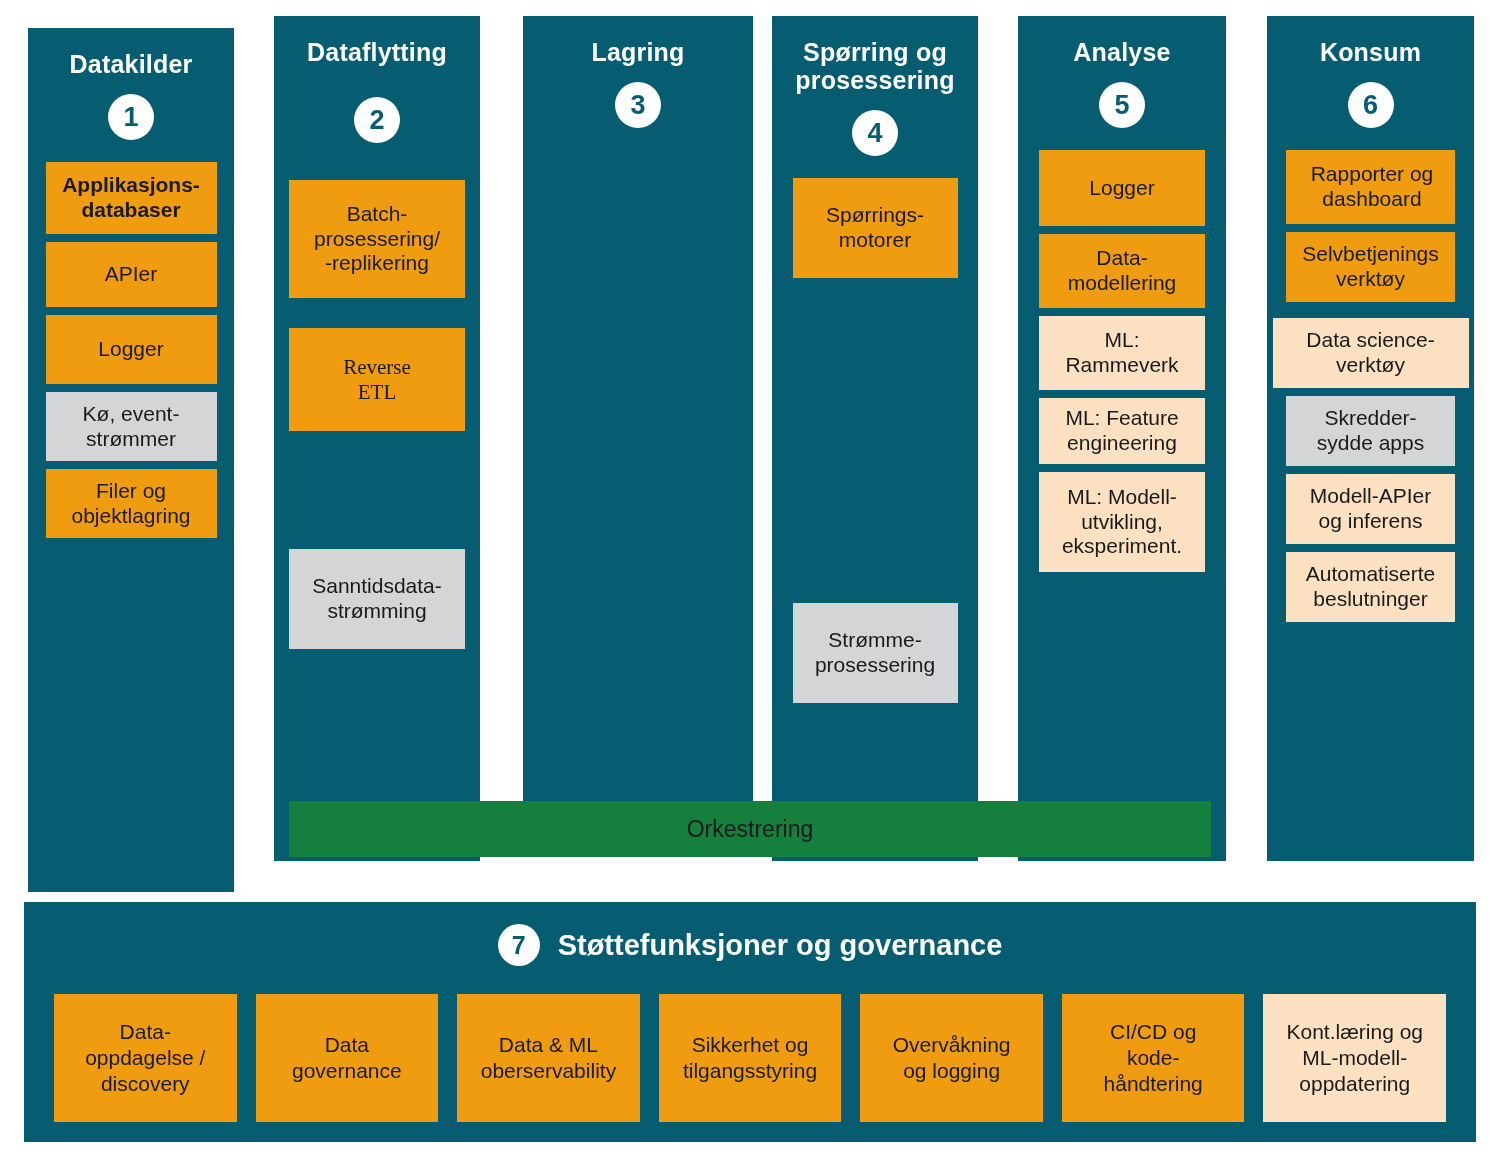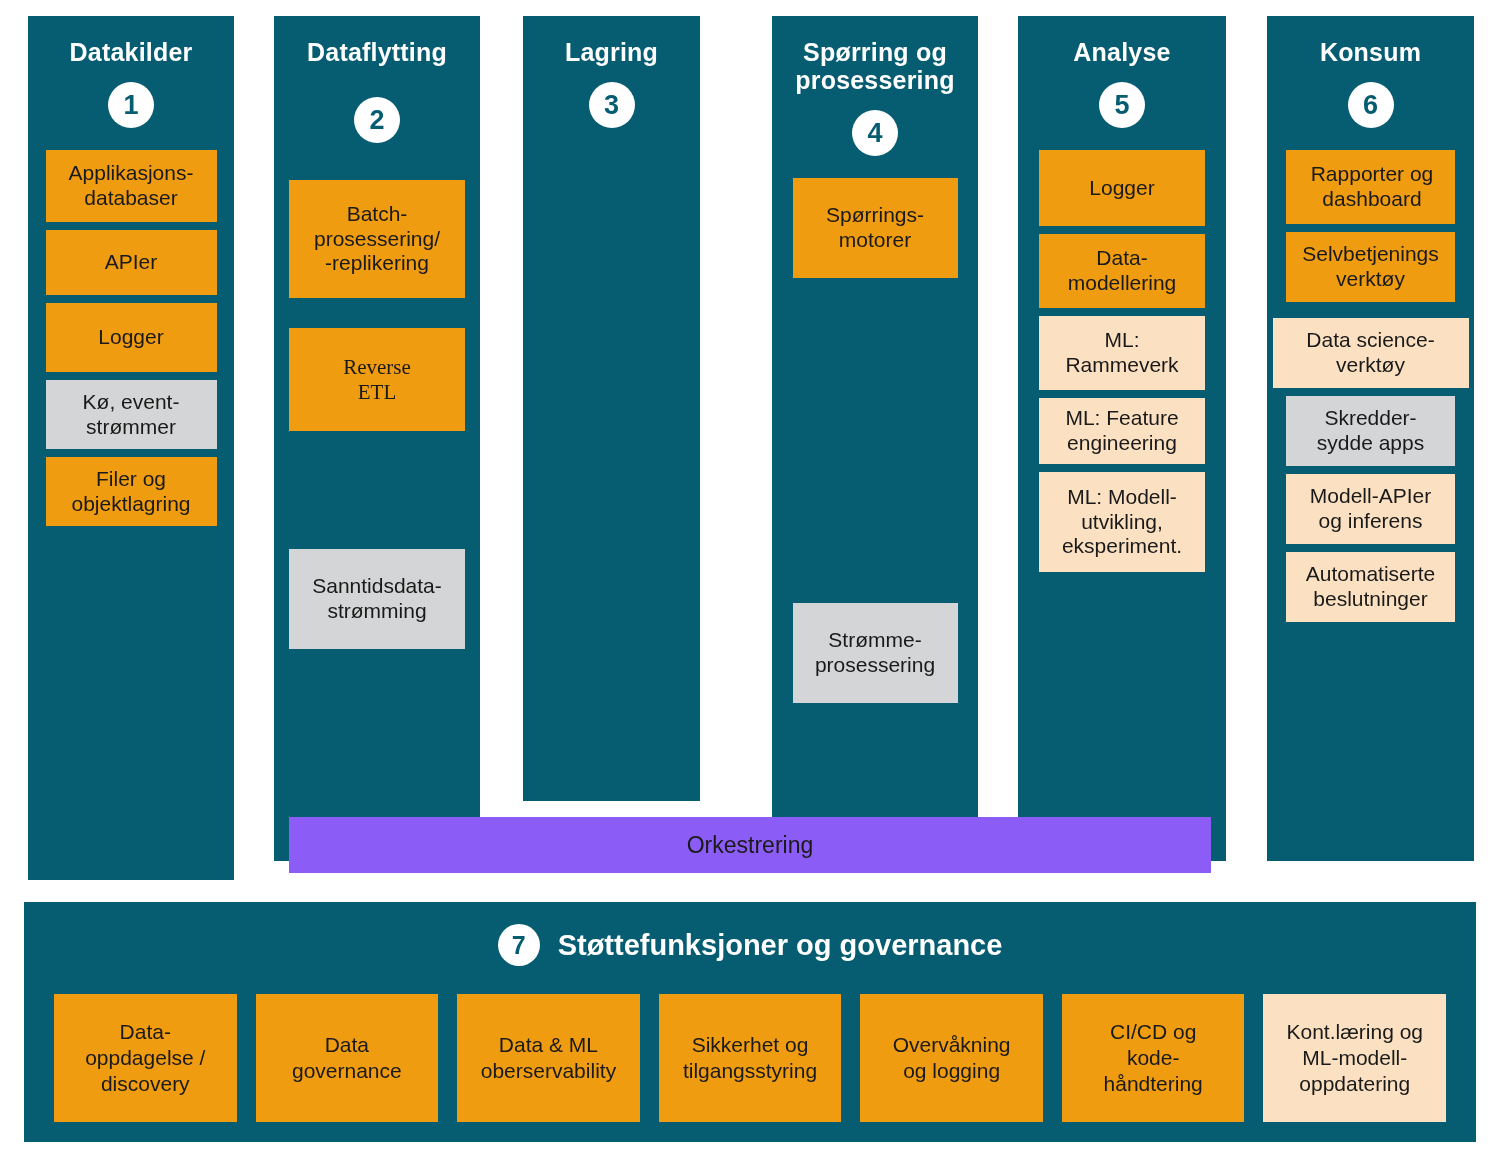--- a/index.html
+++ b/index.html
@@ -77,27 +77,26 @@
   .c-gray   { background: #d4d5d6; }
   .c-peach  { background: #fbe1c2; }
 
   
   #orkestrering {
     position: absolute;
     left: 289px;
     top: 801px;
     width: 922px;
     height: 56px;
-    background: #8b5cf6;
+    background: #15803d;
     display: flex;
     align-items: center;
     justify-content: center;
     color: #1a1a1a;
     font-size: 23px;
-    margin-top: 16px;
   }
 
   
   #governance {
     position: absolute;
     left: 24px;
     top: 902px;
     width: 1452px;
     height: 240px;
     background: #065d72;
@@ -135,41 +134,41 @@
     color: #1a1a1a;
     font-size: 21px;
     line-height: 1.25;
     padding: 4px 6px;
   }
 </style>
 </head>
 <body>
 
 <div id="pillars">
-    <div class="pillar" style="left: 28px; width: 206px; height: 864px;">
+    <div class="pillar" style="left: 28px; width: 206px; height: 864px; margin-top: 12px;">
       <div class="pillar-title">Datakilder</div>
       <div class="badge">1</div>
       <div class="items">
-        <div class="item c-orange" style="width: 171px; height: 72px; margin-top: 0px;">Applikasjons-<br>databaser</div>
+        <div class="item c-orange" style="width: 171px; height: 72px; margin-top: 0px; font-weight: bold;">Applikasjons-<br>databaser</div>
         <div class="item c-orange" style="width: 171px; height: 65px; margin-top: 8px;">APIer</div>
         <div class="item c-orange" style="width: 171px; height: 69px; margin-top: 8px;">Logger</div>
         <div class="item c-gray" style="width: 171px; height: 69px; margin-top: 8px;">Kø, event-<br>strømmer</div>
         <div class="item c-orange" style="width: 171px; height: 69px; margin-top: 8px;">Filer og<br>objektlagring</div>
       </div>
     </div>
     <div class="pillar" style="left: 274px; width: 206px; height: 845px; gap: 15px;">
       <div class="pillar-title">Dataflytting</div>
       <div class="badge">2</div>
       <div class="items">
         <div class="item c-orange" style="width: 176px; height: 118px; margin-top: 0px;">Batch-<br>prosessering/<br>-replikering</div>
         <div class="item c-orange" style="width: 176px; height: 103px; margin-top: 30px; font-family: Liberation Serif, serif;">Reverse<br>ETL</div>
         <div class="item c-gray" style="width: 176px; height: 100px; margin-top: 118px;">Sanntidsdata-<br>strømming</div>
       </div>
     </div>
-    <div class="pillar" style="left: 523px; width: 177px; height: 785px;">
+    <div class="pillar" style="left: 523px; width: 230px; height: 785px;">
       <div class="pillar-title">Lagring</div>
       <div class="badge">3</div>
     </div>
     <div class="pillar" style="left: 772px; width: 206px; height: 845px;">
       <div class="pillar-title">Spørring og<br>prosessering</div>
       <div class="badge">4</div>
       <div class="items">
         <div class="item c-orange" style="width: 165px; height: 100px; margin-top: 0px;">Spørrings-<br>motorer</div>
         <div class="item c-gray" style="width: 165px; height: 100px; margin-top: 325px;">Strømme-<br>prosessering</div>
       </div>

